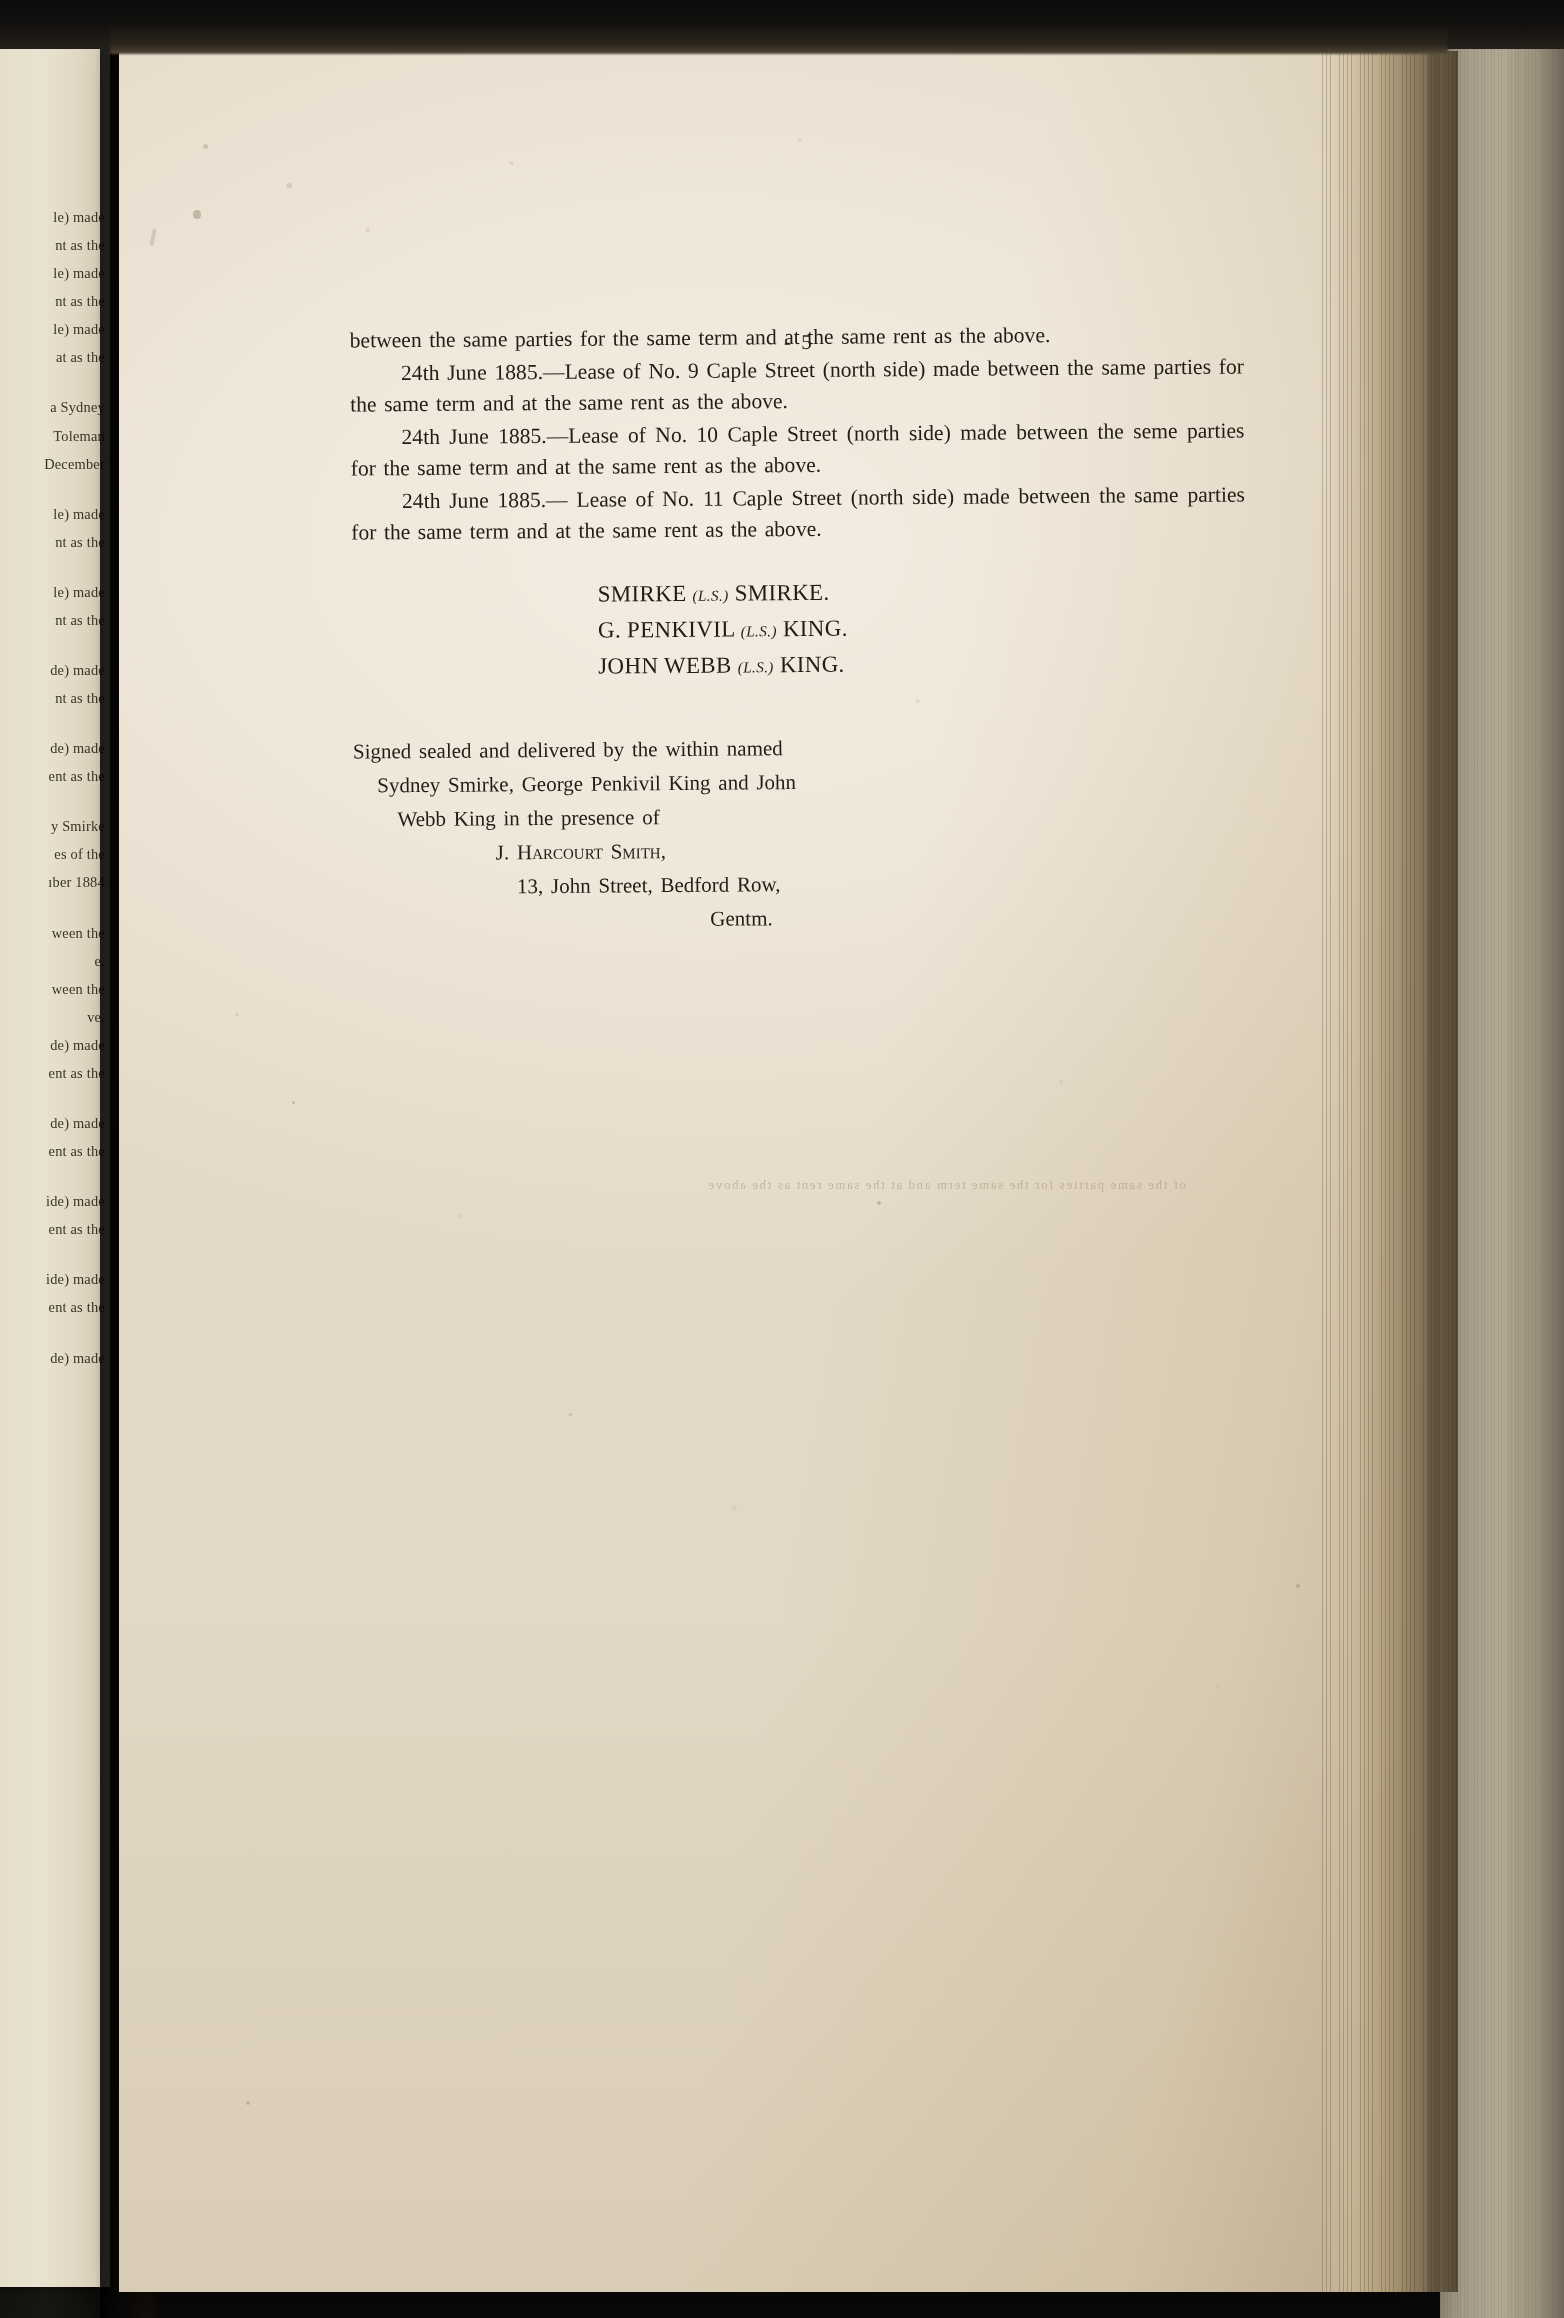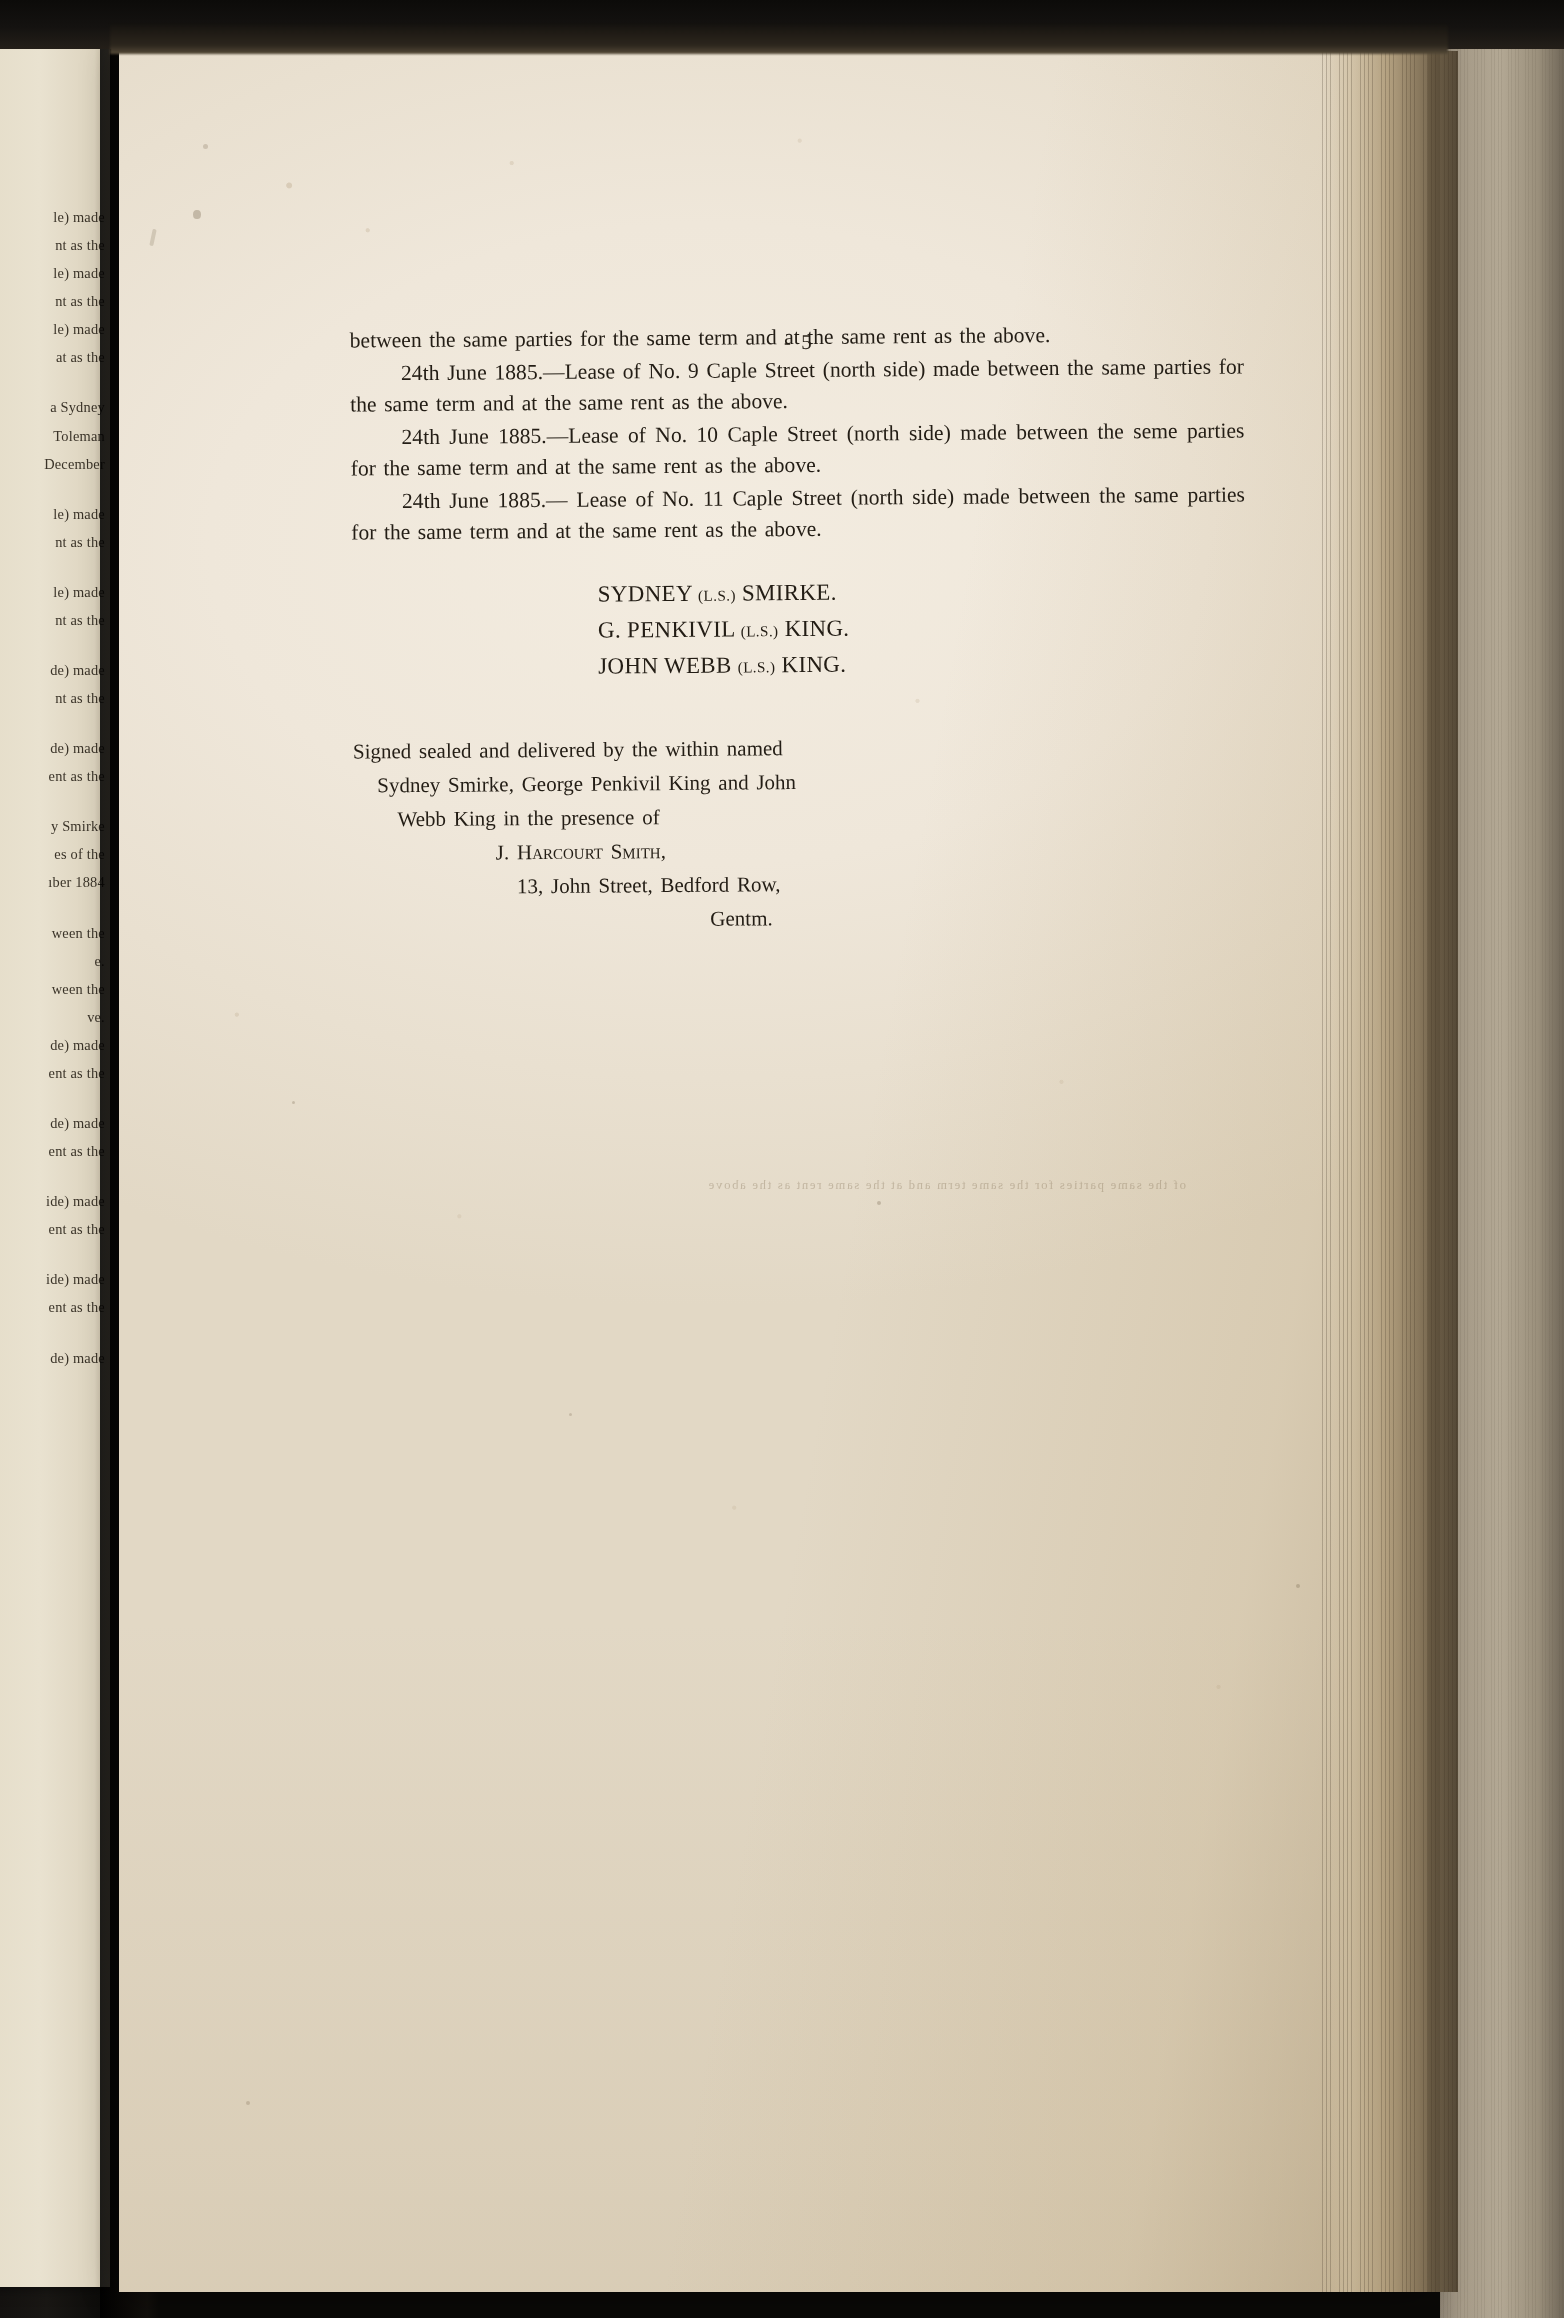--- a/index.html
+++ b/index.html
@@ -218,20 +218,21 @@
   .sig-block {
     margin-top: 30.5px;
     margin-left: 246px;
     font-size: 23px;
     line-height: 1.55;
     letter-spacing: 0.3px;
   }
   .sig-block .ls {
     font-size: 15.2px;
     letter-spacing: 0.4px;
+    font-style: italic;
   }
 
   .attest {
     margin-top: 49px;
     font-size: 21px;
     line-height: 1.62;
     word-spacing: 2.5px;
   }
   .attest .l2 { margin-left: 24px; }
   .attest .l3 { margin-left: 44px; }
@@ -315,21 +316,21 @@
 
   <div class="page-text">
 
     <p class="para">between the same parties for the same term and at the same rent as  the above.</p>
     <p class="para indent">24th June 1885.—Lease of  No. 9  Caple  Street  (north  side)  made between the same parties for the same term and at the same rent as  the above.</p>
     <p class="para indent">24th June 1885.—Lease of  No. 10  Caple  Street  (north  side)  made between the seme parties for the same term and at the same rent as  the above.</p>
     <p class="para indent">24th June 1885.— Lease of  No. 11  Caple  Street  (north  side)  made between the same parties for the same term and at the same rent as  the above.</p>
 
     <div class="sig-block">
       <div>
-        <span>SYDNEY</span>
+        <span>SMIRKE</span>
         <span class="ls">(L.S.)</span>
         <span>SMIRKE.</span>
       </div>
       <div>
         <span>G. PENKIVIL</span>
         <span class="ls">(L.S.)</span>
         <span>KING.</span>
       </div>
       <div>
         <span>JOHN WEBB</span>

